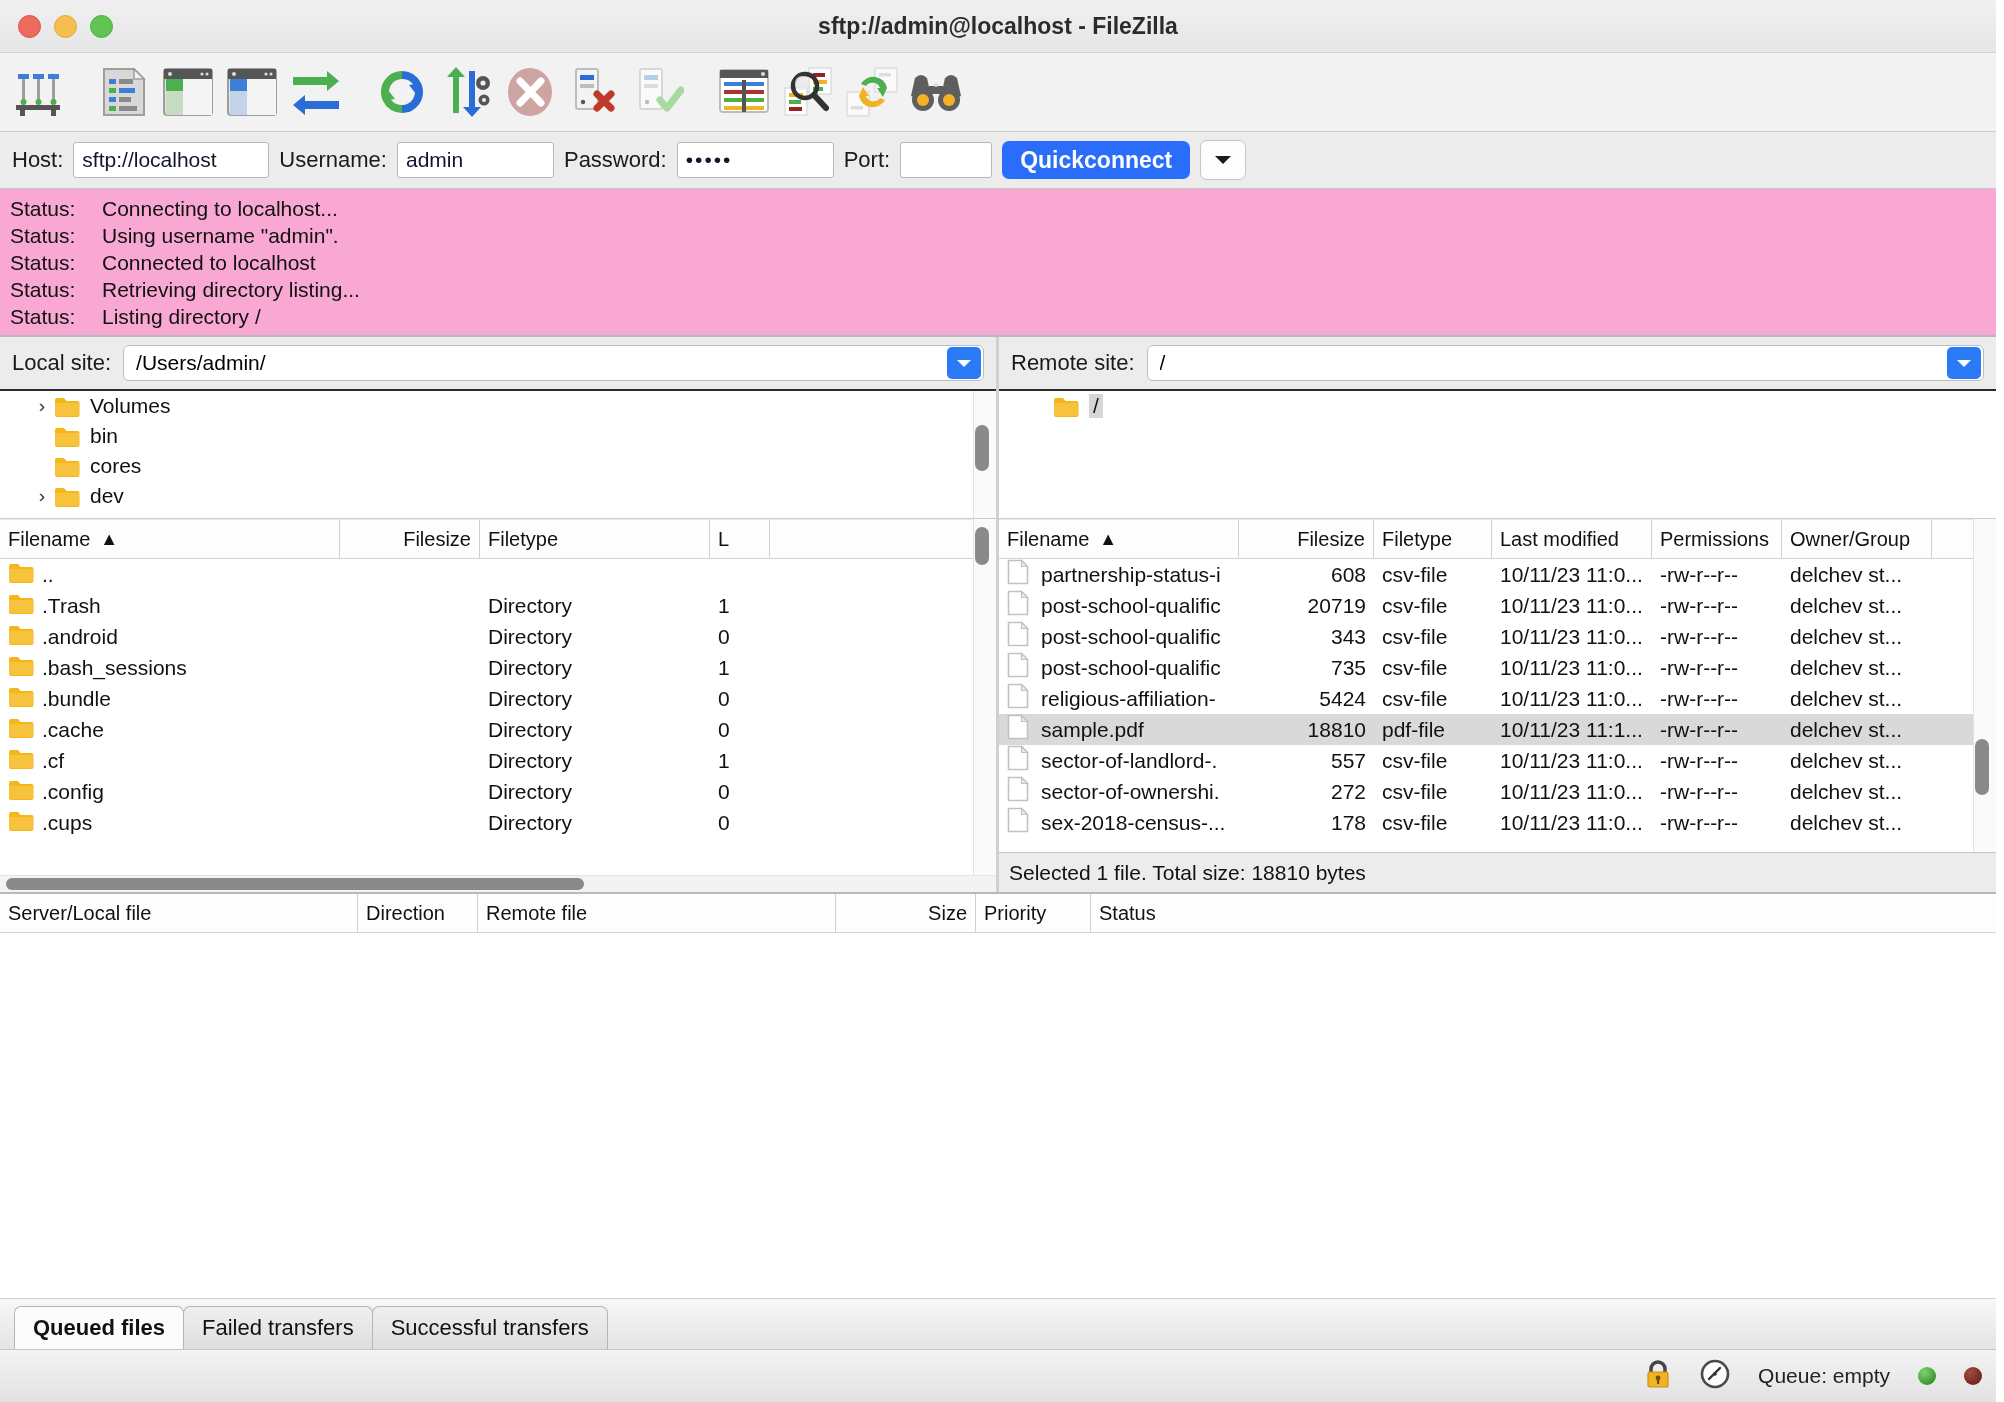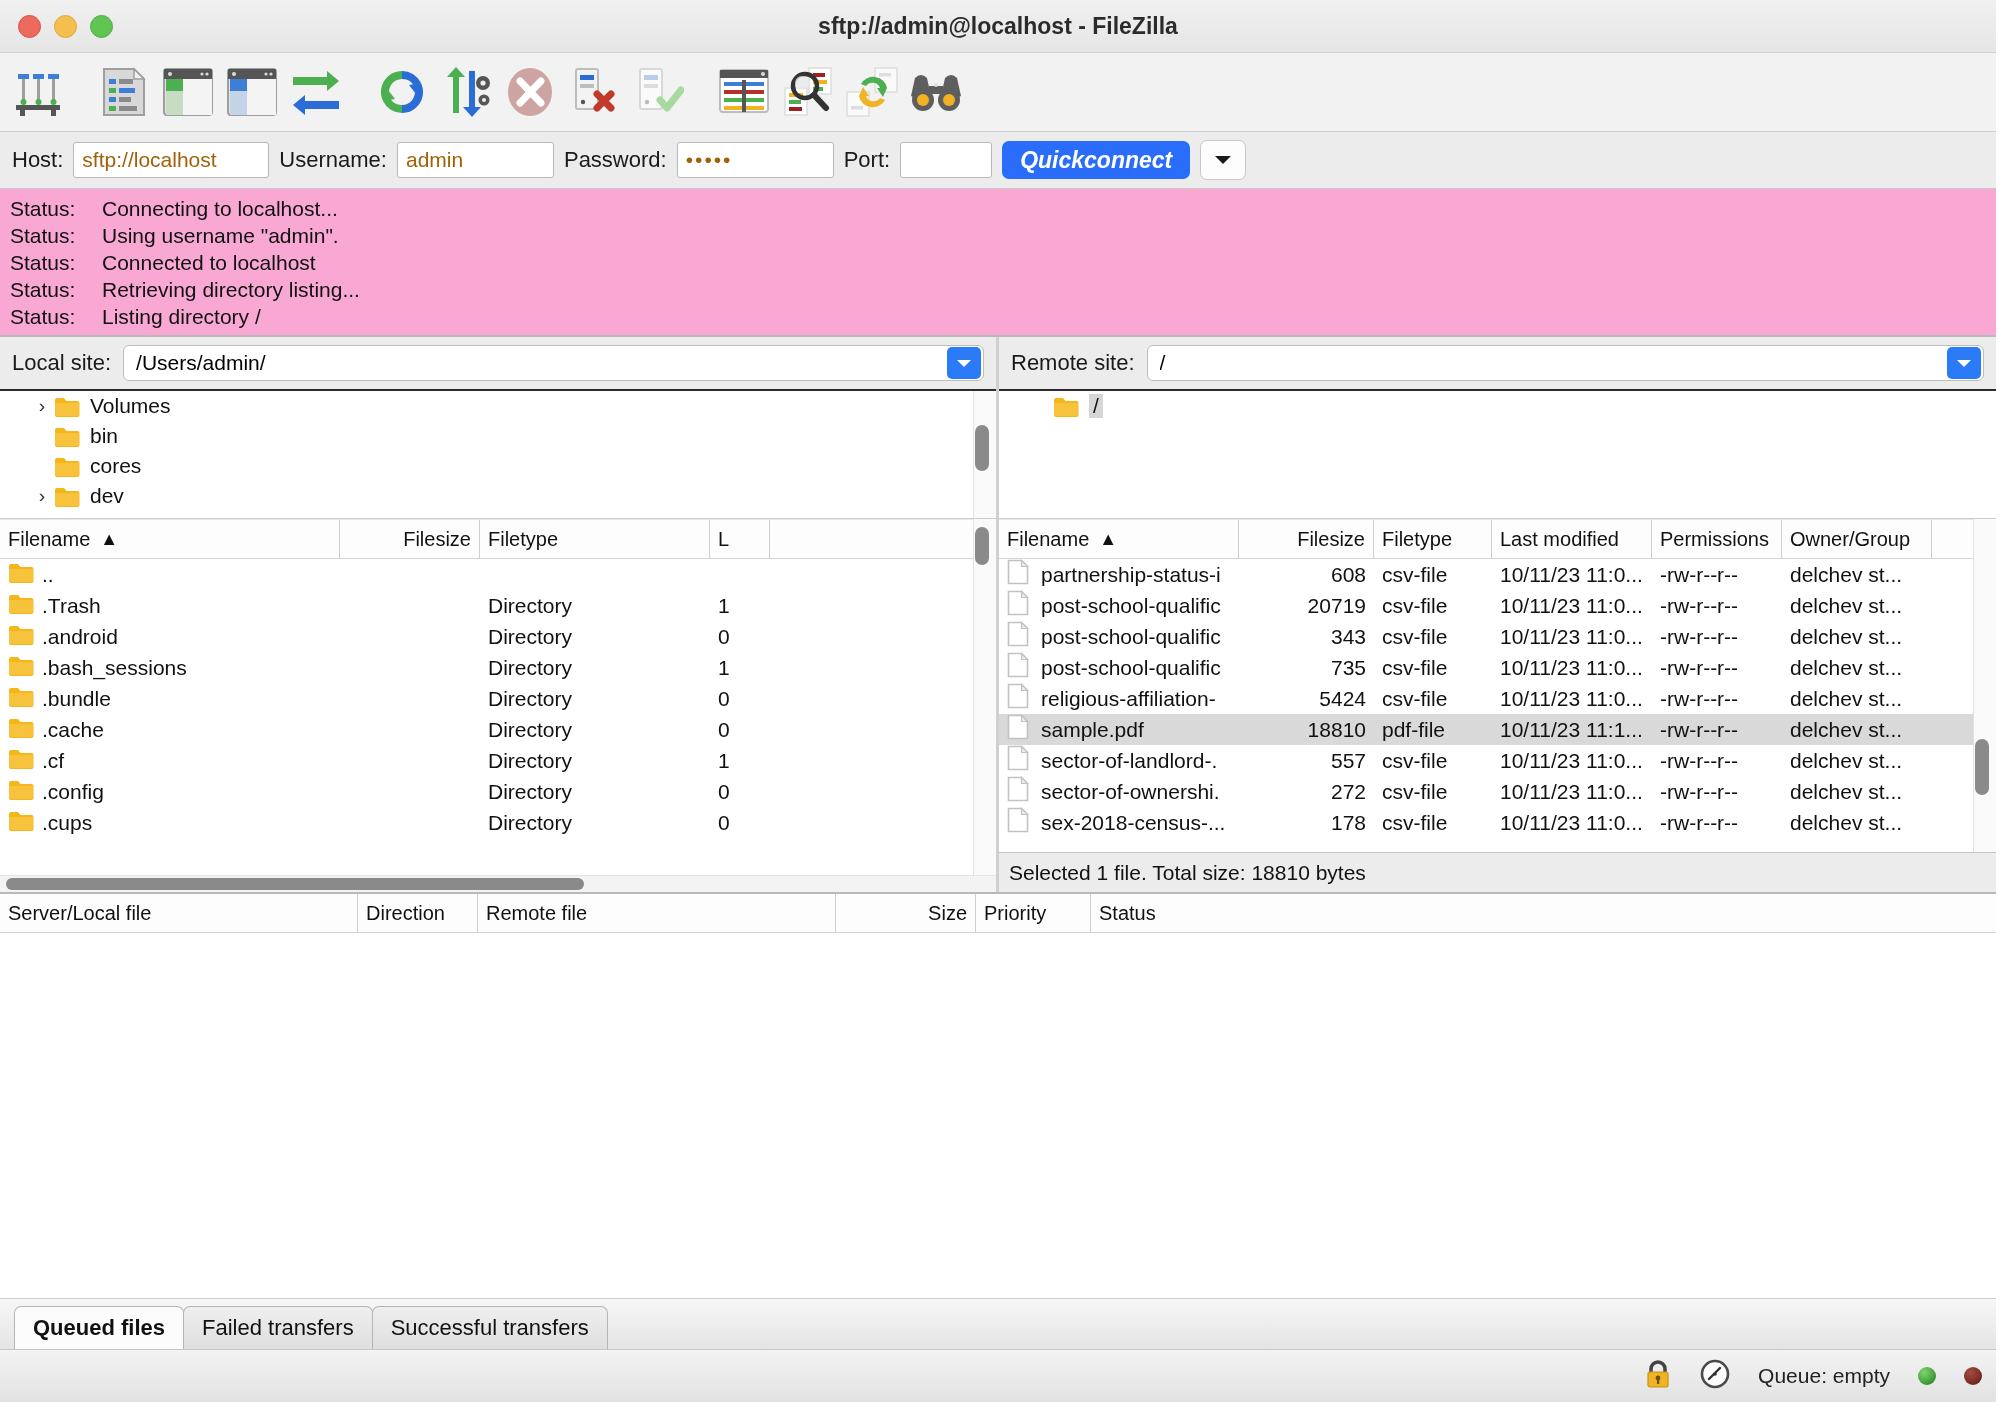--- a/index.html
+++ b/index.html
@@ -74,39 +74,38 @@
   .qlabel { font-size: 22px; color: #1a1a1a; white-space: nowrap; }
   .qinput {
     height: 36px;
     background: #ffffff;
     border: 1px solid #b8b8b8;
     border-radius: 3px;
     font-size: 21px;
     font-family: "Liberation Sans", sans-serif;
     padding: 0 8px;
     box-sizing: border-box;
-    color: #a16207;
+    color: #0f172a;
     outline: none;
   }
   .w-host { width: 196px; }
   .w-user { width: 157px; }
   .w-pass { width: 157px; letter-spacing: 2px; }
   .w-port { width: 92px; }
   .qc-btn {
     height: 38px;
     background: #2a6dfb;
     color: #fff;
     font-size: 23px;
     font-weight: bold;
     border: none;
     border-radius: 7px;
     padding: 0 18px;
     font-family: "Liberation Sans", sans-serif;
     cursor: pointer;
-    font-style: italic;
   }
   .qc-drop {
     width: 44px; height: 38px;
     background: #fdfdfd;
     border: 1px solid #c6c6c6;
     border-radius: 7px;
     display: flex; align-items: center; justify-content: center;
   }
 
   

